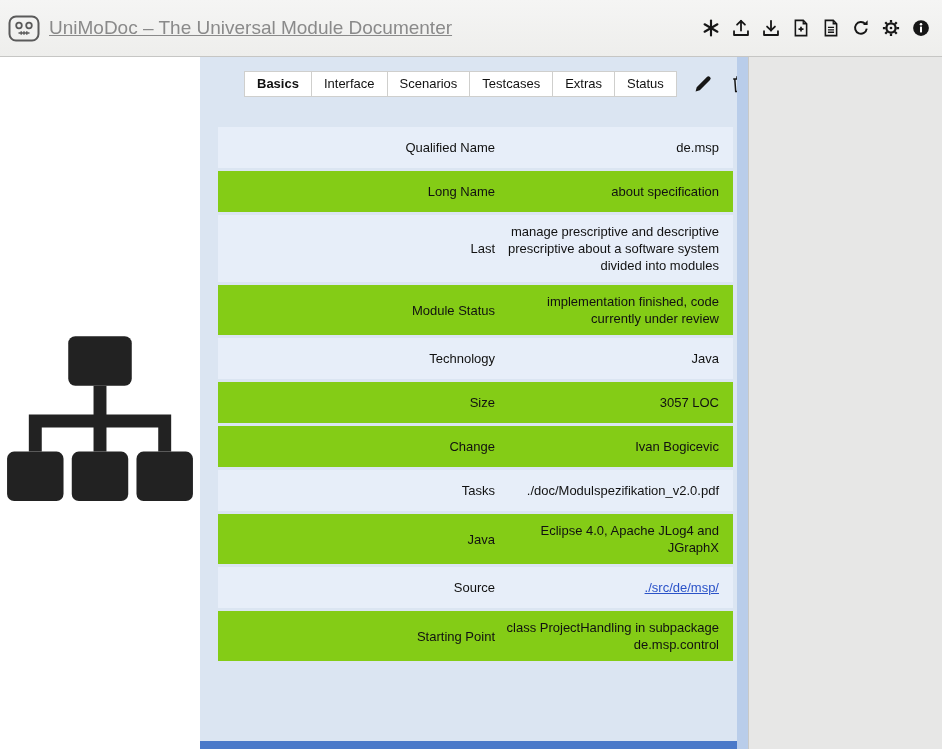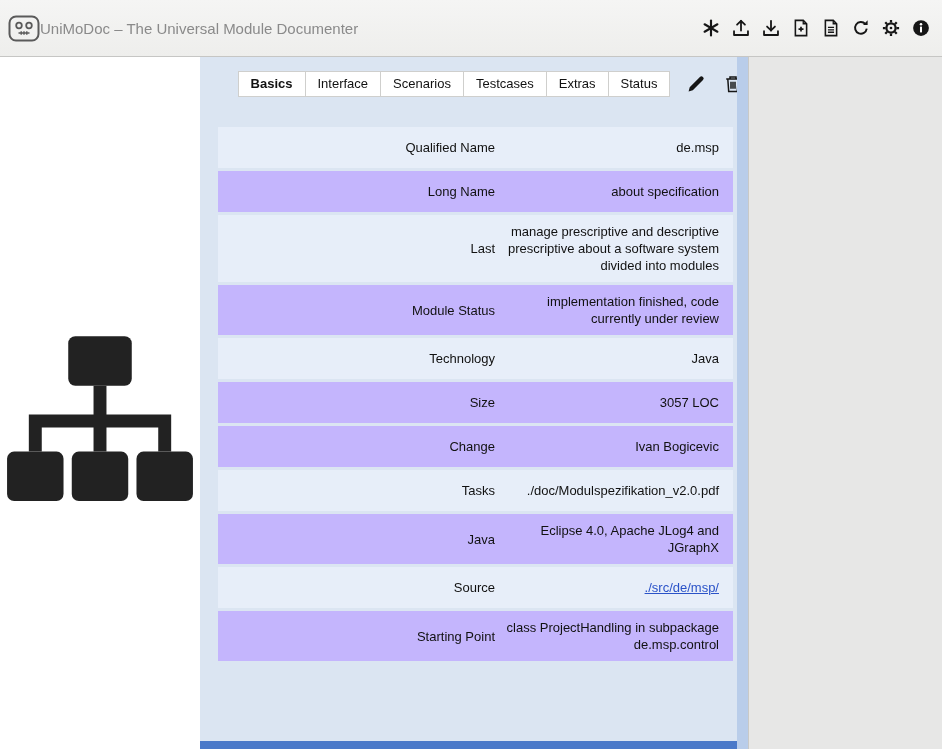--- a/index.html
+++ b/index.html
@@ -11,49 +11,49 @@
   }
   
   .header {
     height:57px; display:flex; align-items:center;
     padding:0 12px 0 8px;
     background:linear-gradient(#f5f5f4,#eeeeec);
     border-bottom:1px solid #c6c6c4;
   }
   .logo { width:32px; height:27px; flex:0 0 auto; }
   .logo svg { width:100%; height:100%; display:block; }
-  .app-title { font-size:15px; color:#8a8a8a; flex:1 1 auto; white-space:nowrap; }
+  .app-title { margin-left:9px; font-size:19px; color:#8a8a8a; flex:1 1 auto; white-space:nowrap;text-decoration:underline; }
   .toolbar { display:flex; align-items:center; gap:12px; }
   .tbicon { width:18px; height:18px; cursor:pointer; }
   .tbicon svg { width:100%; height:100%; display:block; }
 
   
   .bodywrap { display:flex; height:692px; }
 
   
   .sidebar { width:200px; background:#fff; overflow:hidden; }
   .tree-icn { width:18px; height:17px; margin:13px 0 9px 16px; }
   .tree-icn svg { width:100%; height:100%; display:block; }
 
   
   .main { width:537px; background:#dbe5f2; position:relative; overflow:hidden; padding-top:14px; }
-  .tabbar { display:flex; align-items:center; margin-left:44px;justify-content:center; }
+  .tabbar { display:flex; align-items:center; margin-left:44px; }
   .tab {
     background:#fff; border:1px solid #cfcfcd; border-left:none;
     padding:4px 12px 5px; font-size:13px; line-height:15px; cursor:pointer; color:#111;
   }
   .tab:first-child { border-left:1px solid #cfcfcd; }
   .tab.active { font-weight:bold; }
   .edit-icons { margin-left:16px; display:flex; gap:17px; align-items:center; }
   .edit-icons .eicon { width:20px; height:20px; cursor:pointer; }
   .edit-icons .eicon svg { width:100%; height:100%; display:block; }
 
   .rows { margin:30px 4px 0 18px;text-align:right; }
   .drow { display:flex; align-items:center; margin-bottom:3px; min-height:41px; background:#e7eef9; }
-  .drow.alt { background:#c4b5fd; }
+  .drow.alt { background:#84cc16; }
   .drow .lbl { width:277px; padding-left:10px; font-size:13px; color:#111; flex:0 0 auto; }
   .drow .val { flex:1 1 auto; font-size:13px; color:#111; padding:8px 14px 8px 0; line-height:17px; }
   .drow .val a { color:#2a52c8; text-decoration:underline; }
 
   .hscroll { position:absolute; left:0; right:0; bottom:0; height:8px; background:#4a79c9; cursor:pointer; }
 
   
   .vscroll { width:11px; background:#b9cdea; cursor:pointer; }
 
   

